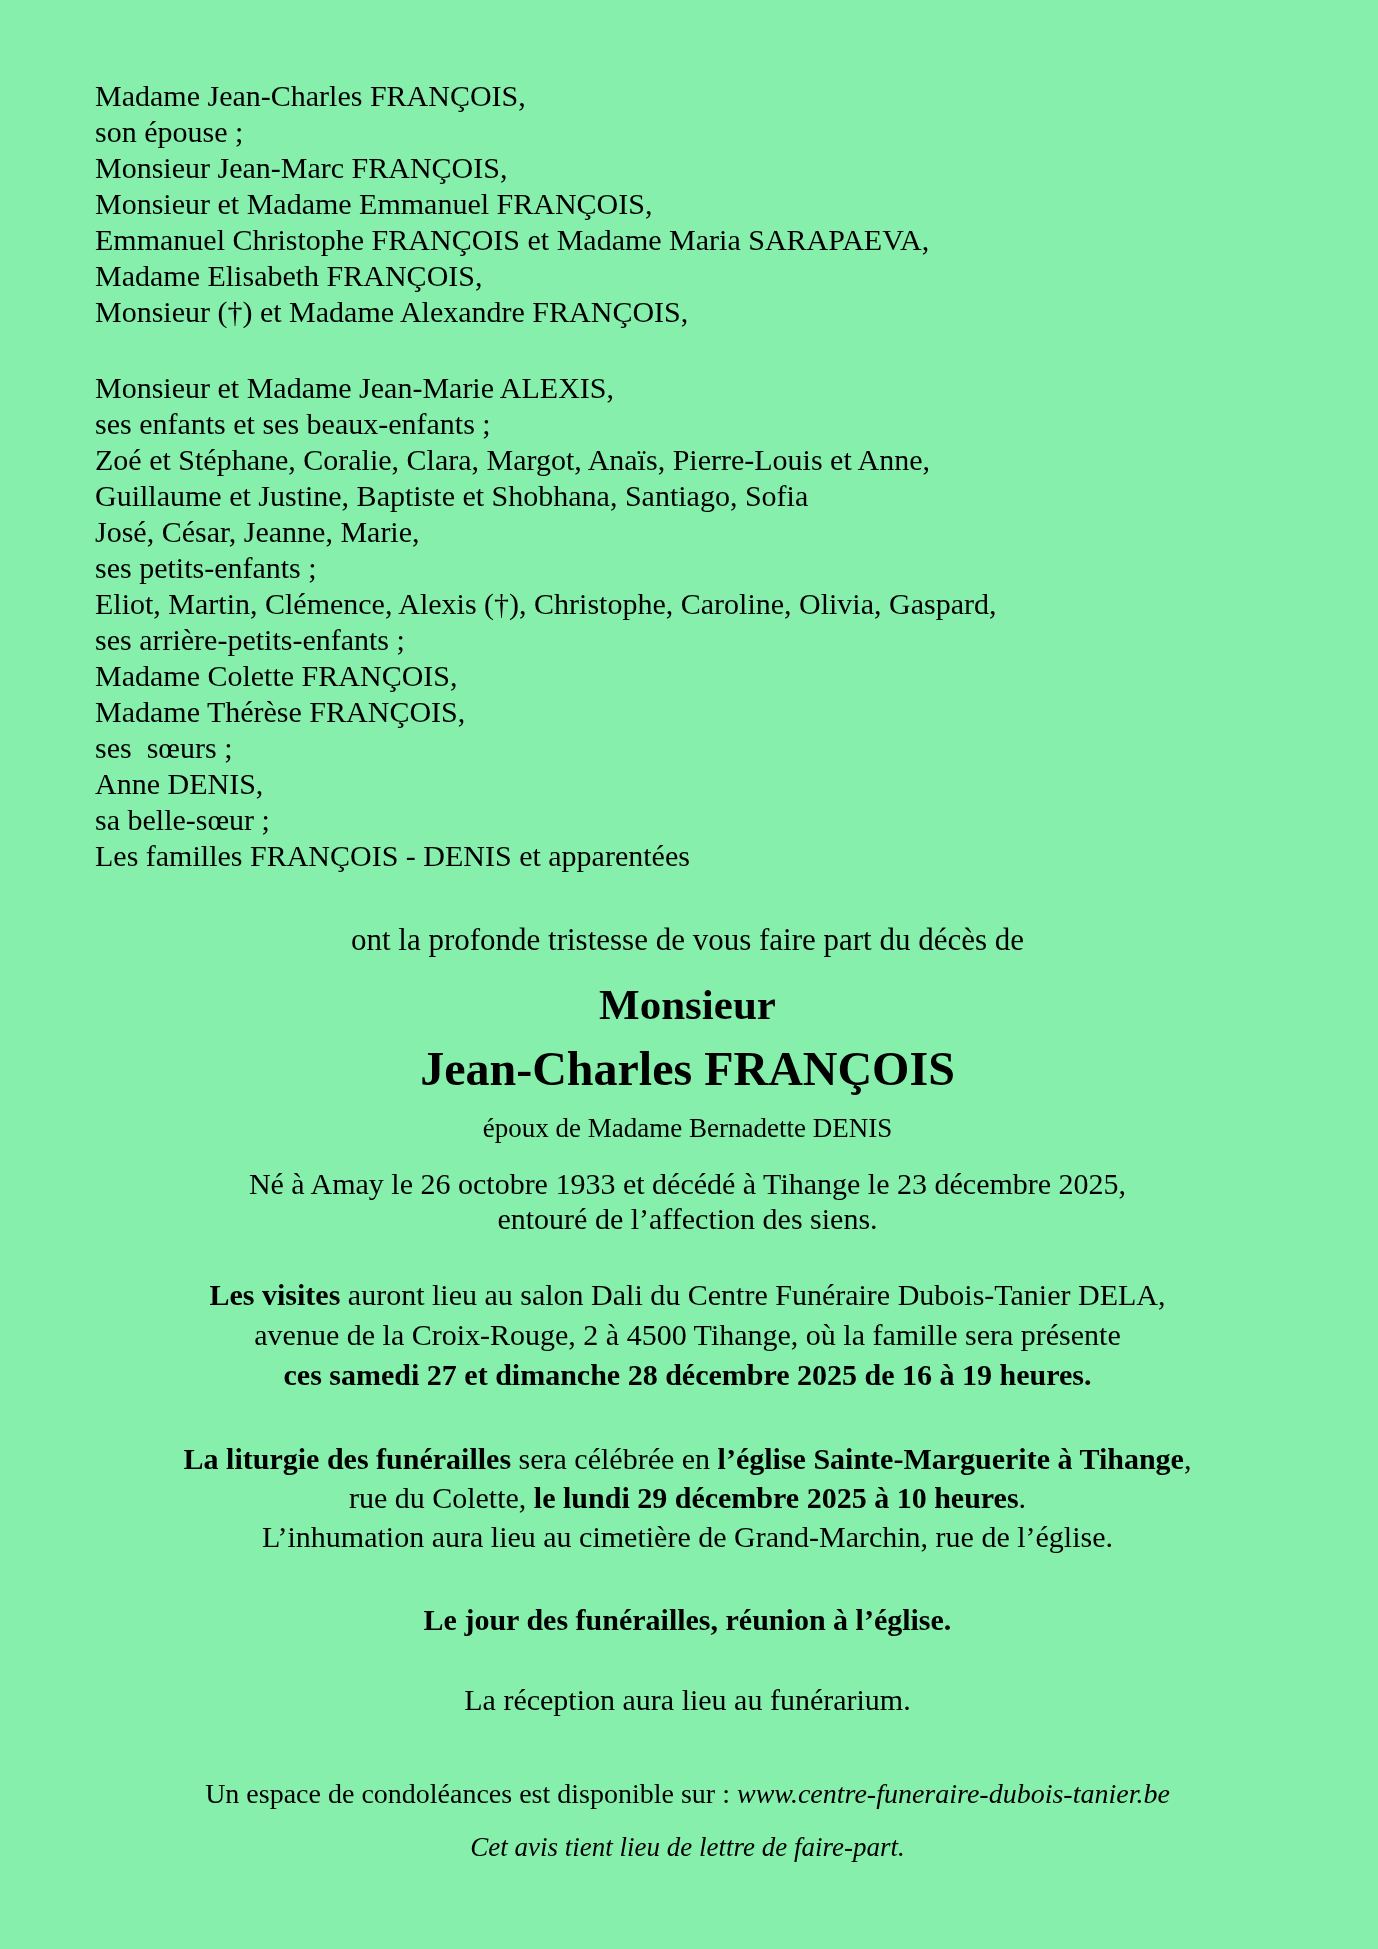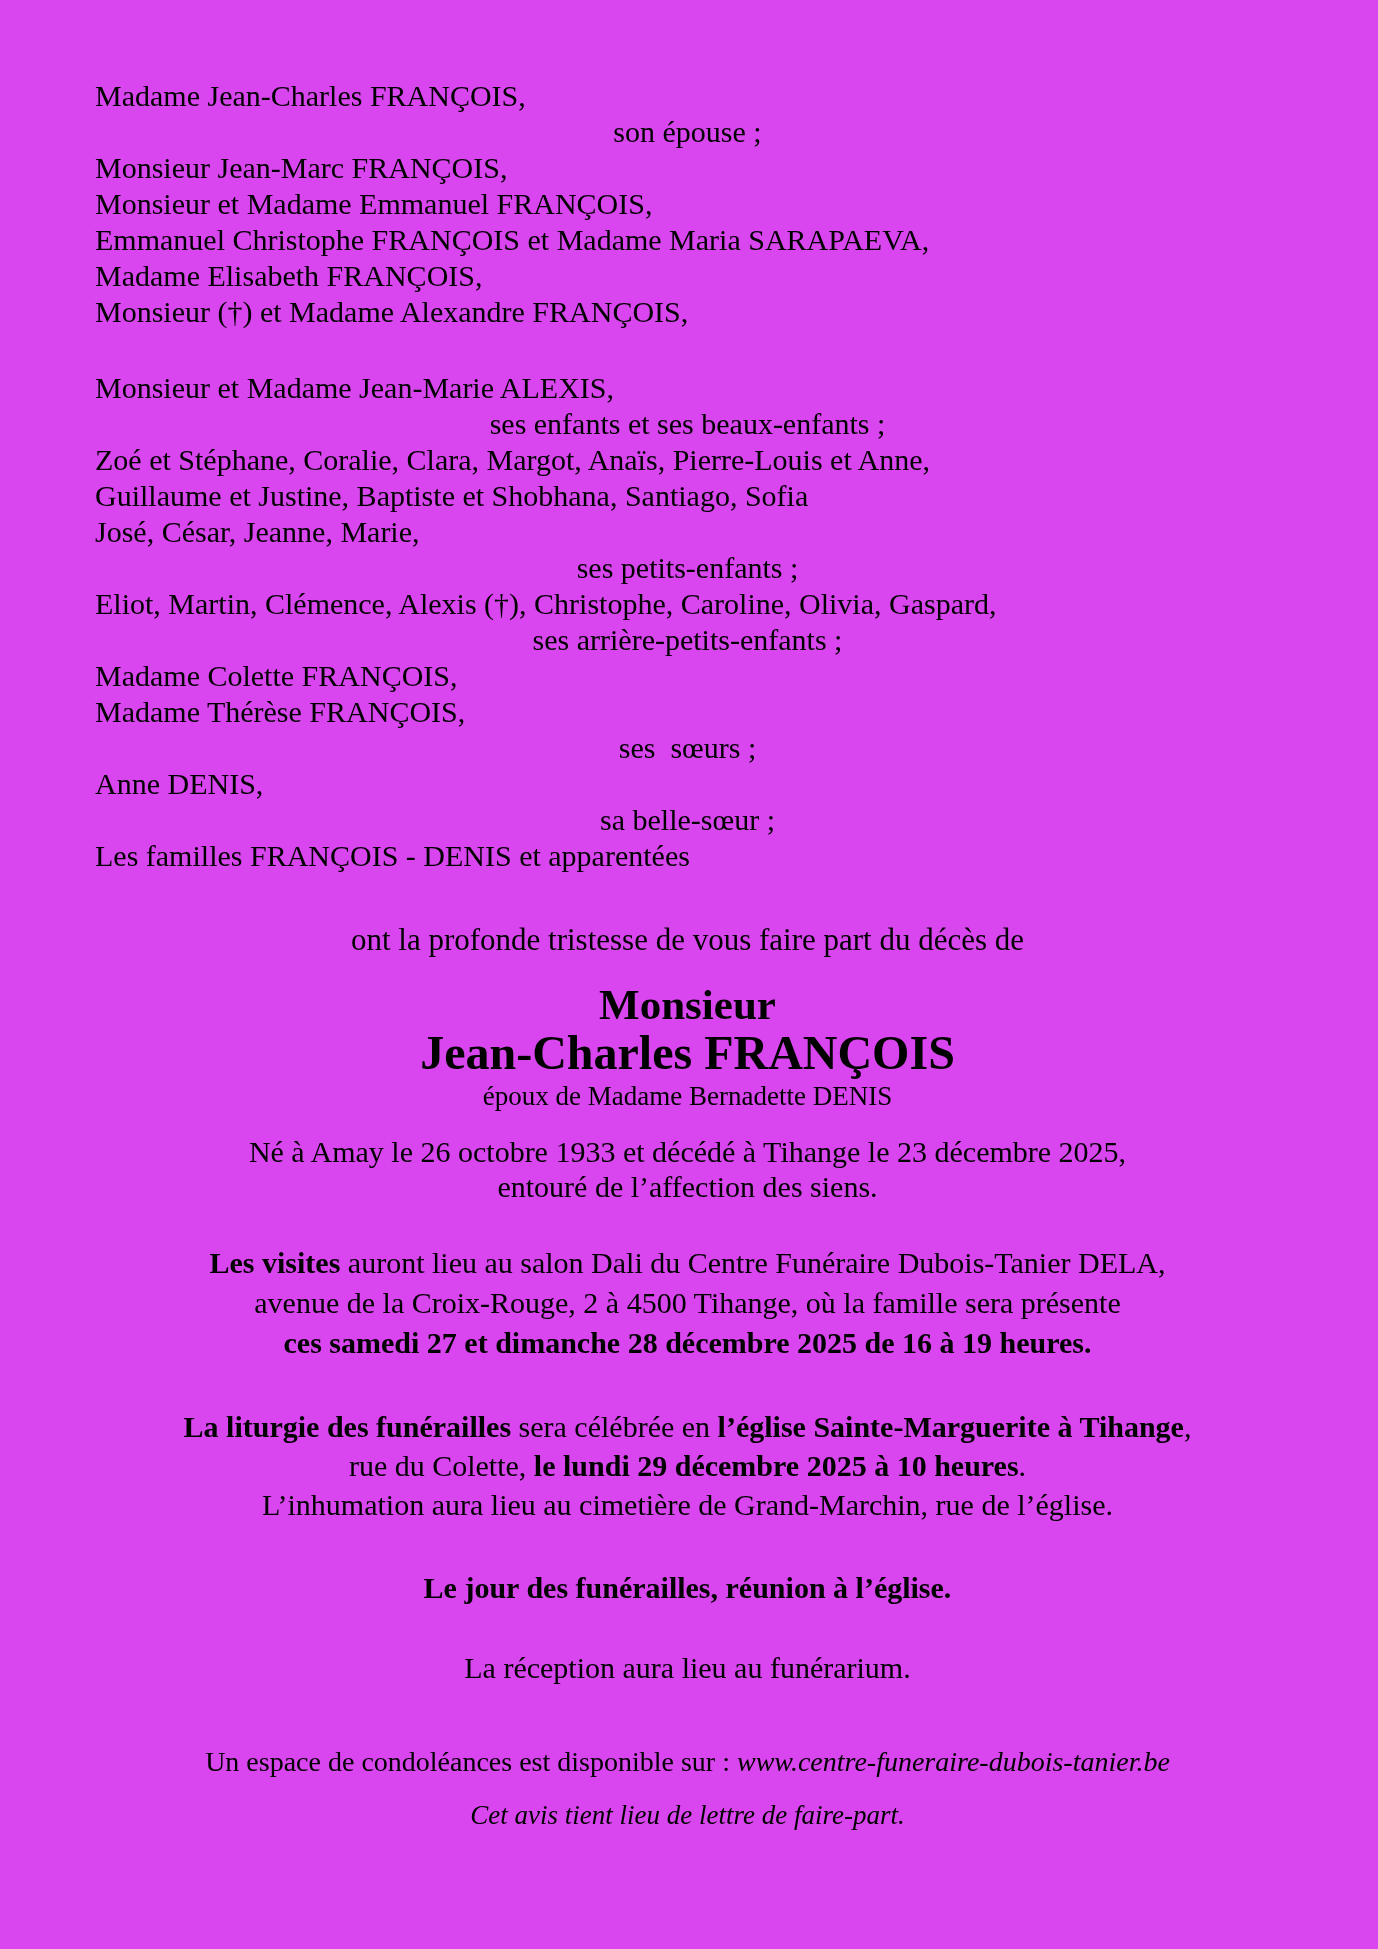--- a/index.html
+++ b/index.html
@@ -13,33 +13,33 @@
     height: 1949px;
     overflow: hidden;
     color: #000000;
     font-family: "Liberation Serif", "DejaVu Serif", serif;
   }
   .page {
     box-sizing: border-box;
     width: 1378px;
     height: 1949px;
     padding: 78px 98px 0 95px;
-    background: #d946ef;
+    background: #86efac;
   }
   
   .fam-line {
     font-size: 30px;
     line-height: 36px;
     white-space: pre-wrap;
   }
-  .r { text-align: center; }
+  .r { text-align: left; }
   .gap { margin-top: 40px; }
   
   .center { text-align: center; }
-  p, h1 { margin: 0; padding: 0; font-weight: normal; }
+  p, h1 { margin: 16px; padding: 0; font-weight: normal; }
   .pre { white-space: pre-wrap; }
   .block-line { display: block; }
   .intro      { margin-top: 48px; font-size: 31px; line-height: 35px; }
   .civility   { margin-top: 28px; font-size: 43px; line-height: 40px; font-weight: bold; }
   .deceased   { margin-top: 0;    font-size: 48px; line-height: 55px; font-weight: bold; }
   .spouse     { margin-top: 0;    font-size: 27px; line-height: 33px; }
   .life       { margin-top: 21px; font-size: 30px; line-height: 35px; }
   .visits     { margin-top: 39px; font-size: 30px; line-height: 40px; }
   .liturgy    { margin-top: 44px; font-size: 30px; line-height: 39px; }
   .funeral-day{ margin-top: 46px; font-size: 30px; line-height: 35px; font-weight: bold; }

